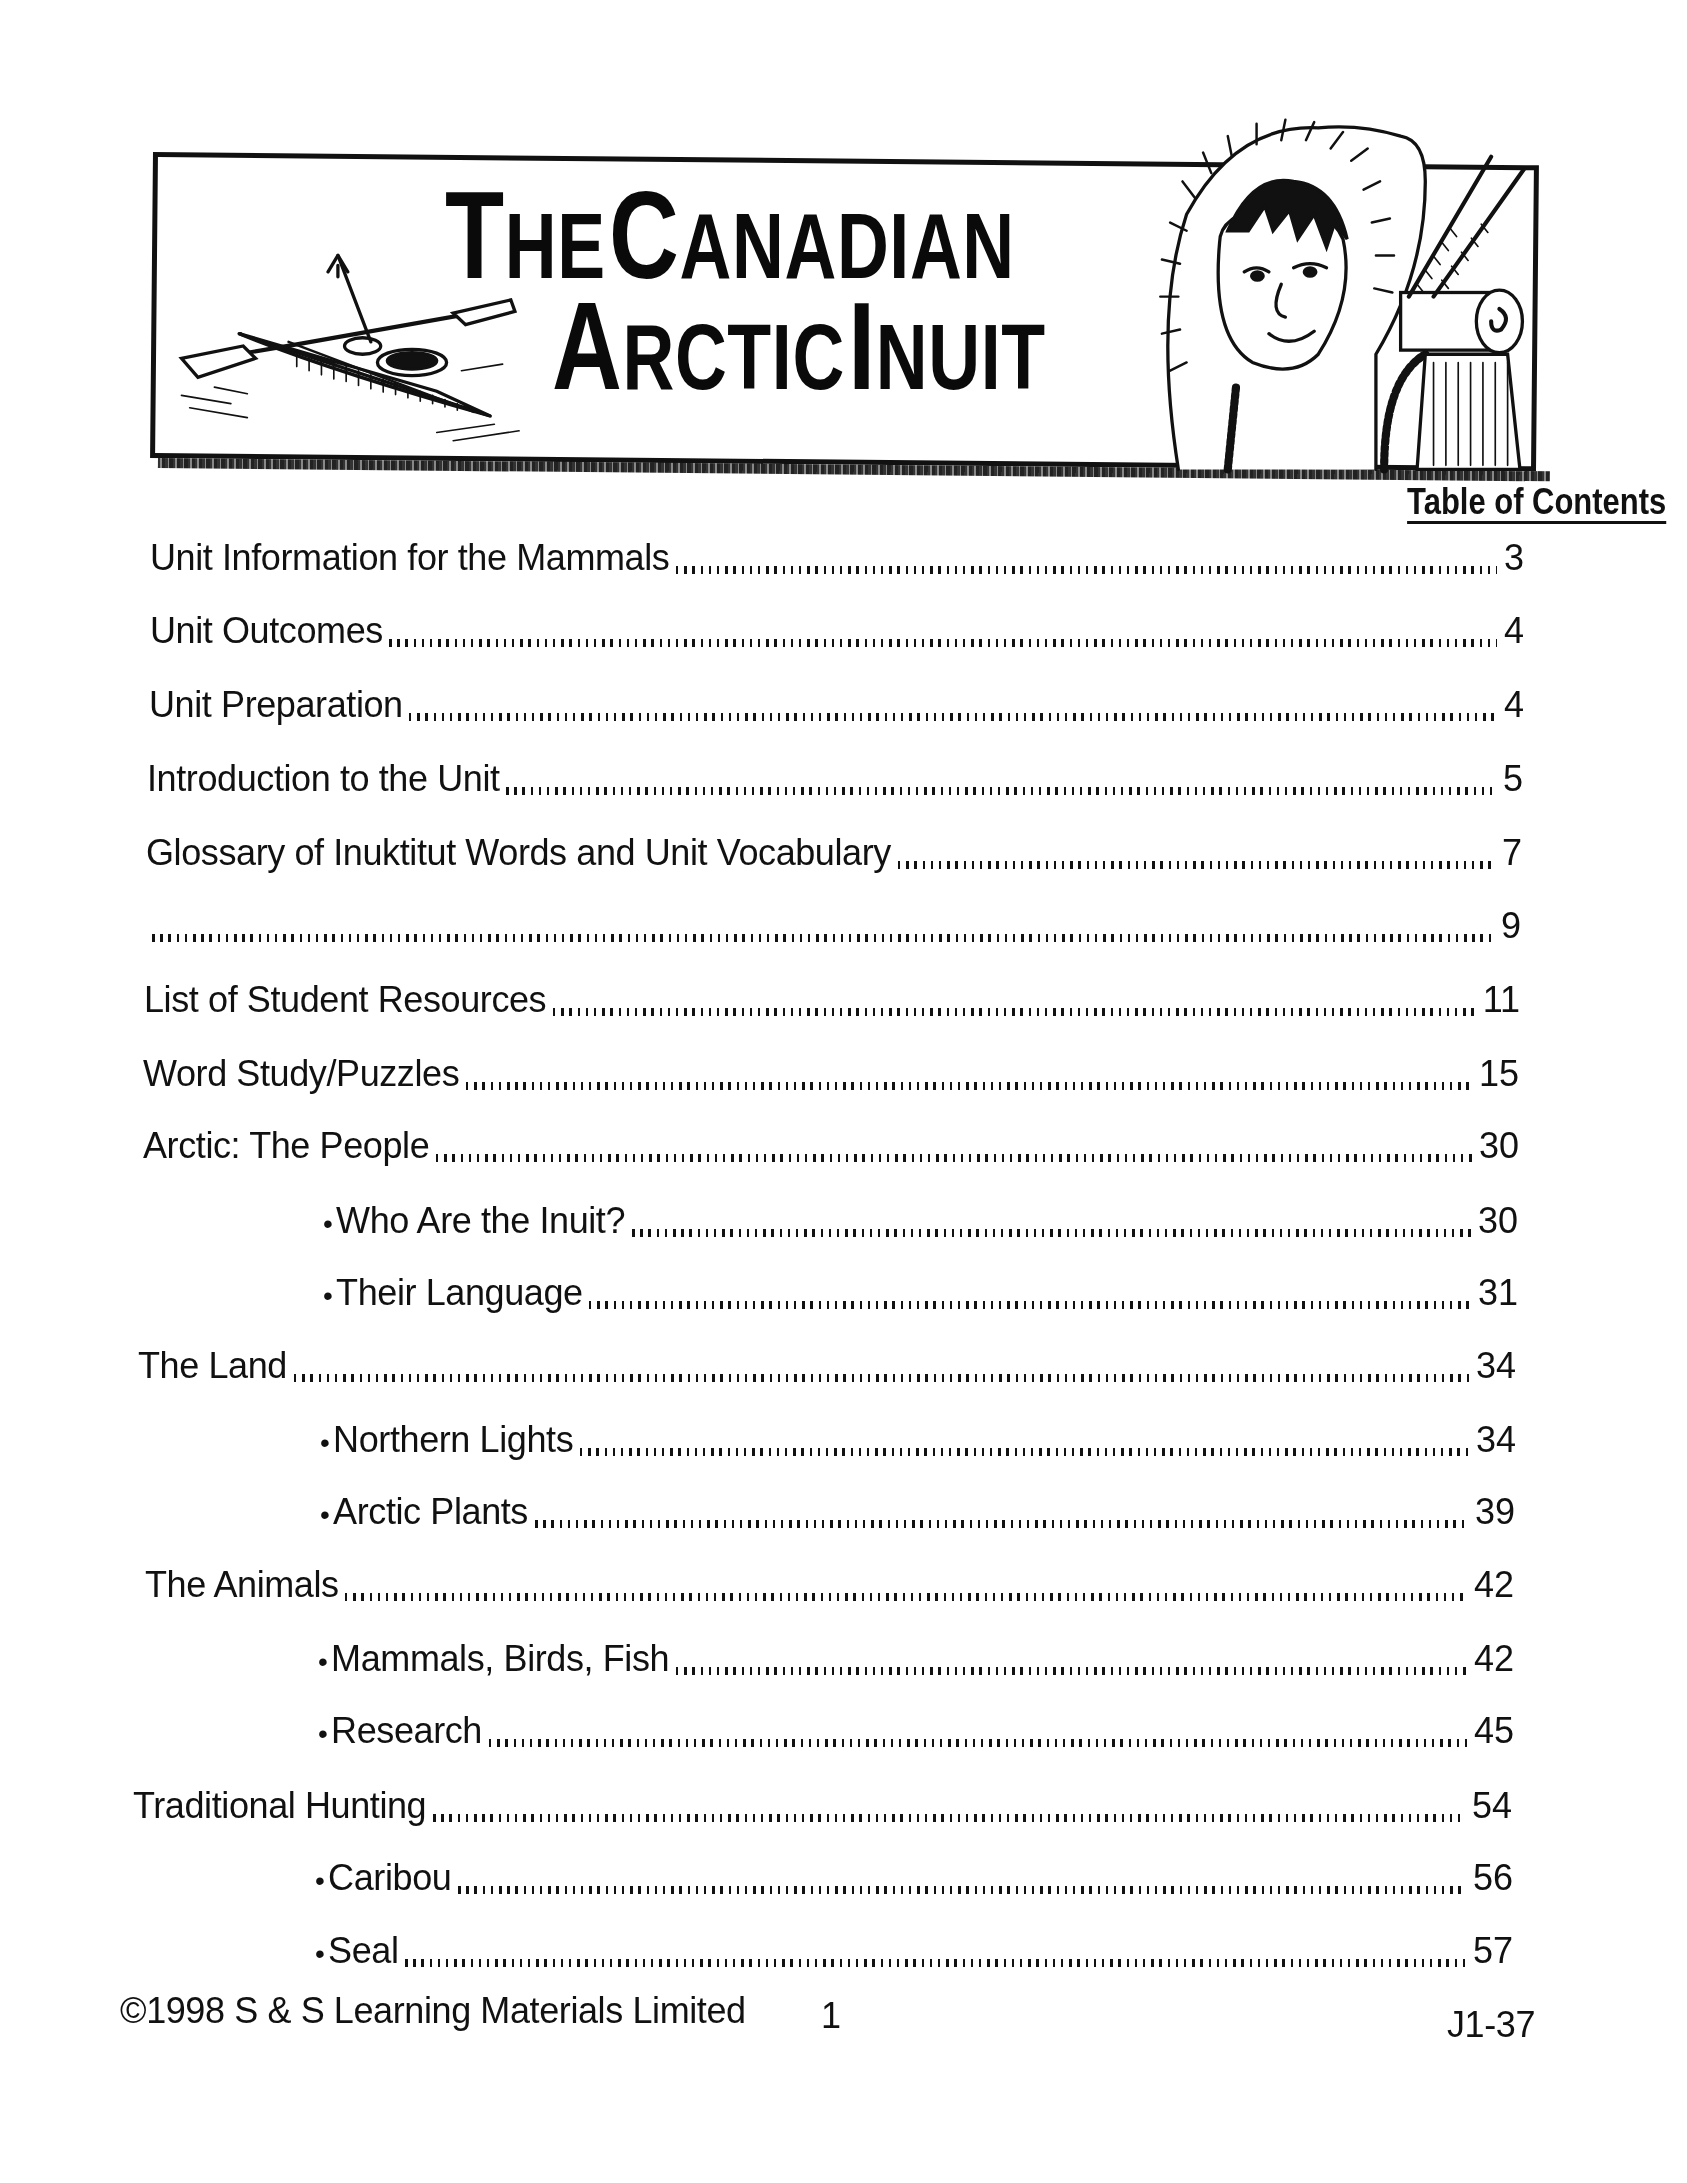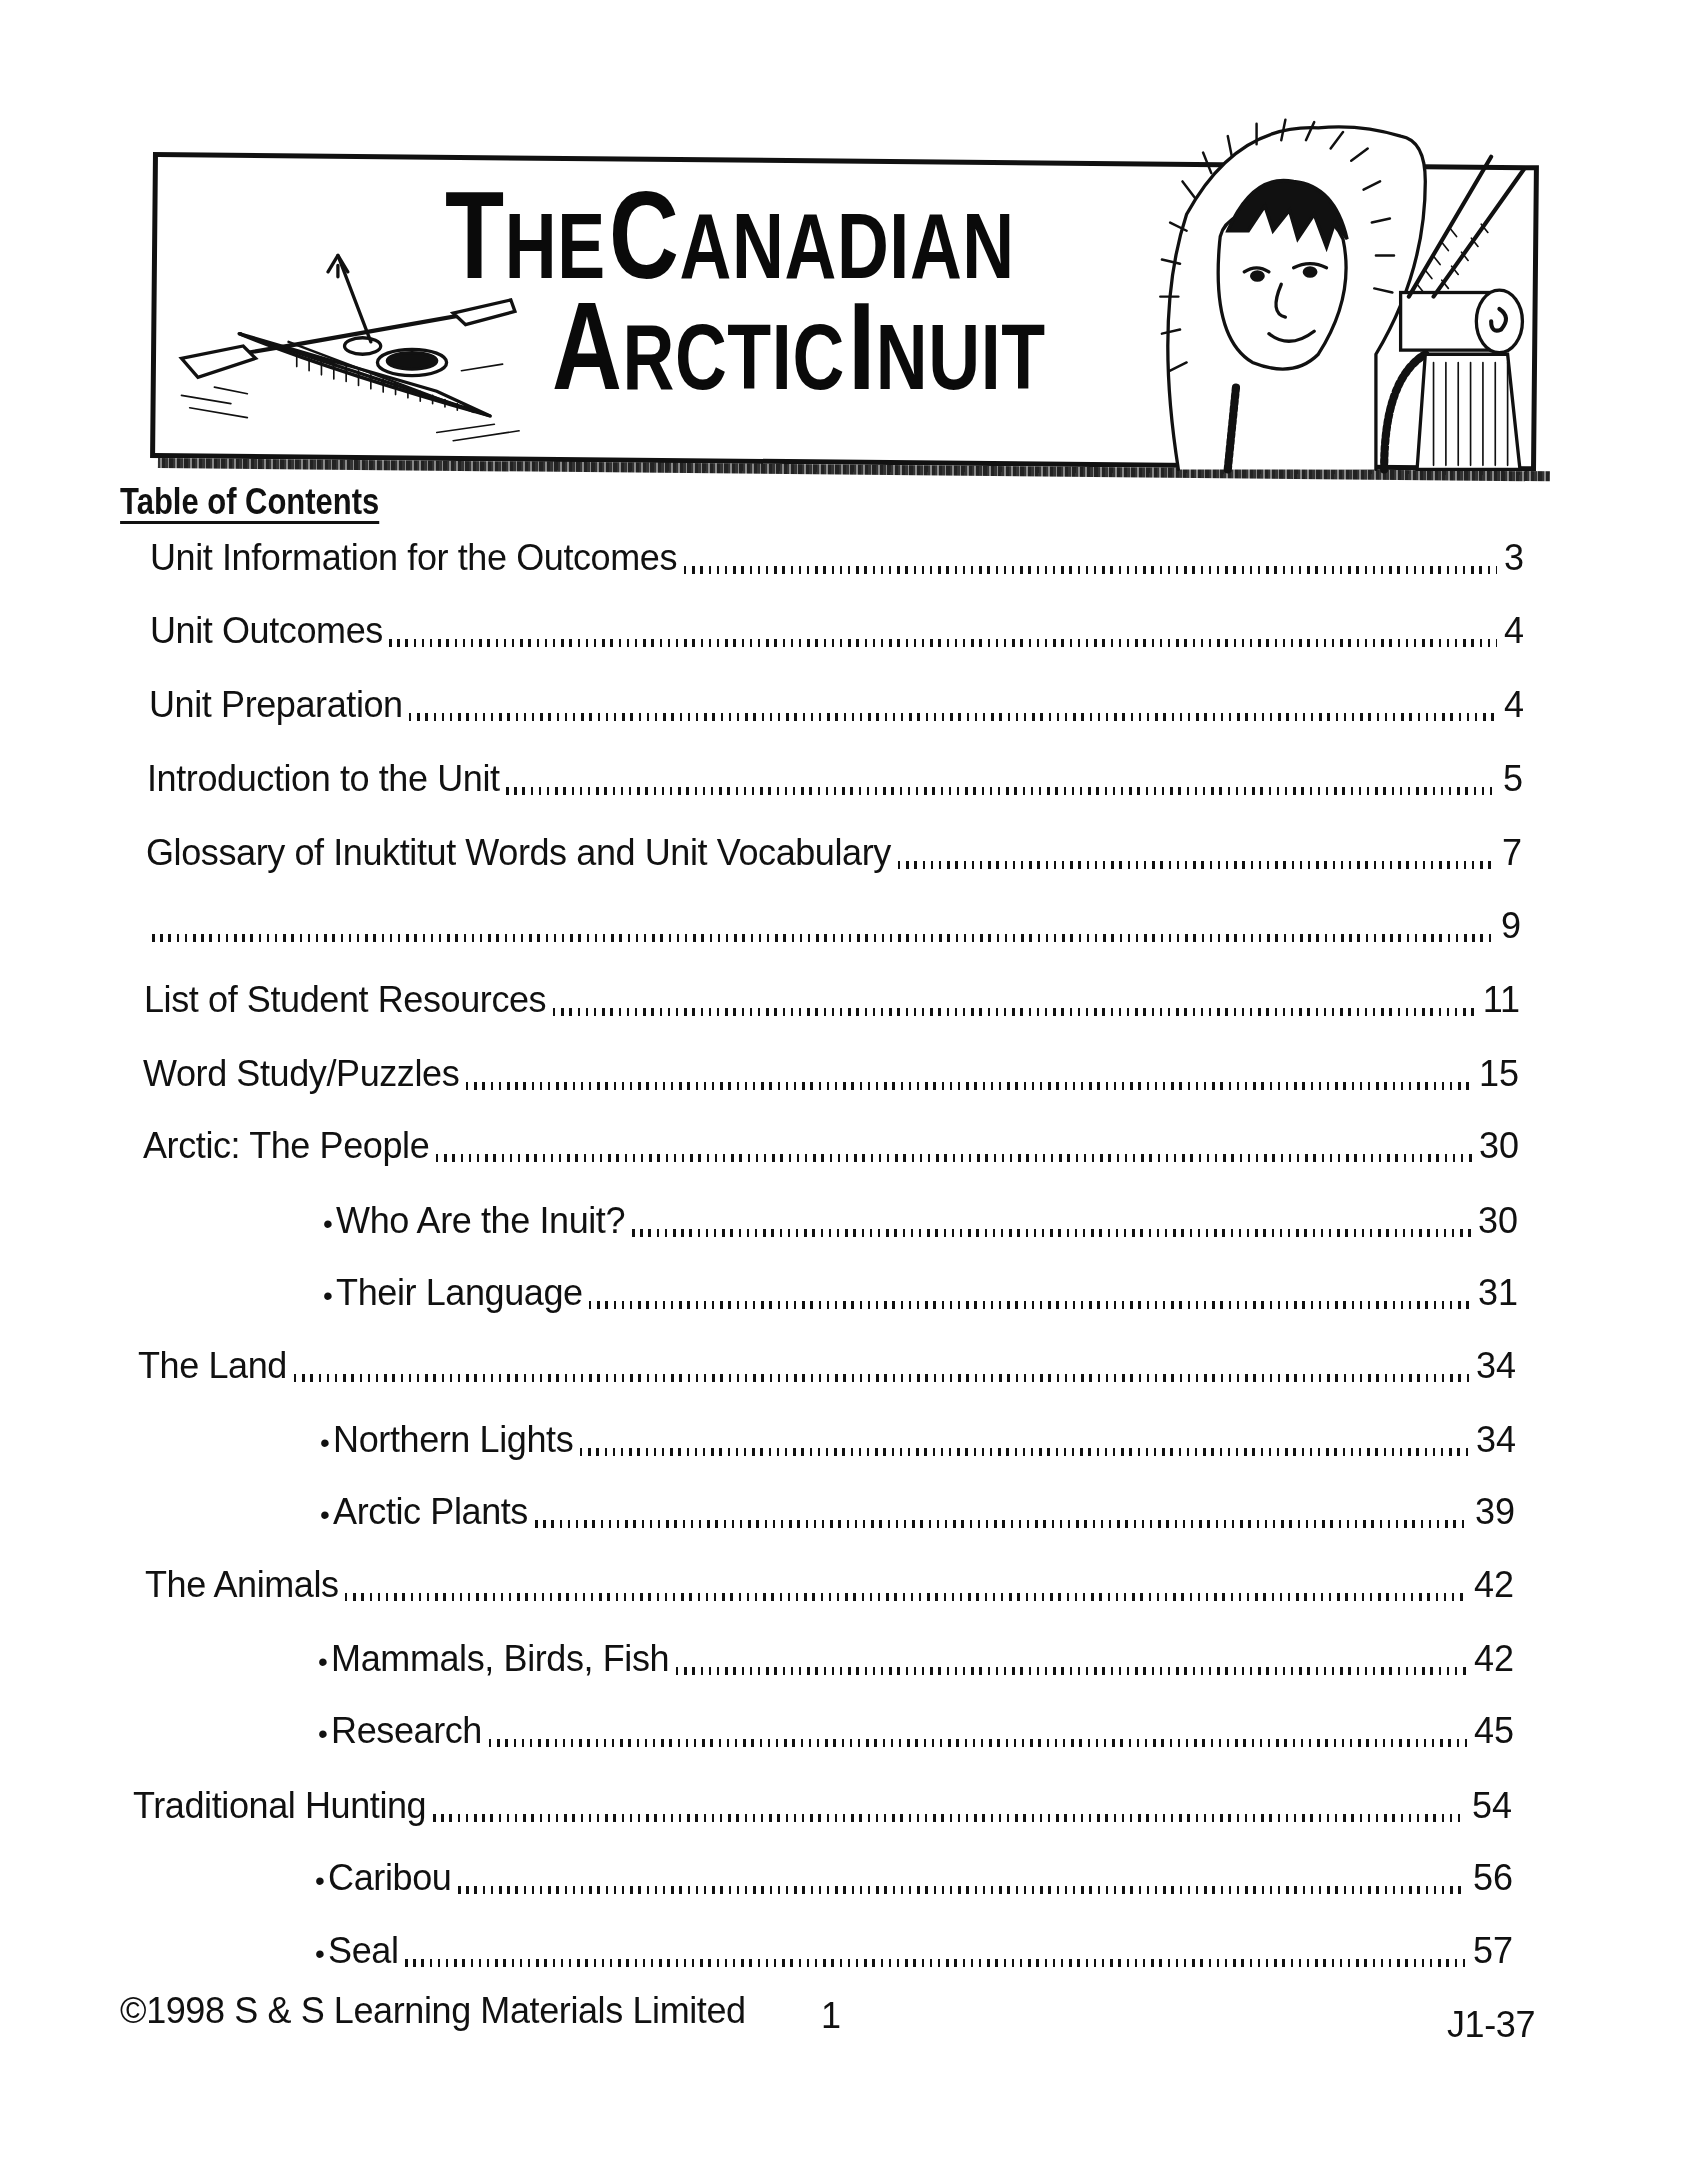--- a/index.html
+++ b/index.html
@@ -22,21 +22,21 @@
   }
   .title .big { font-size: 124px; }
   .title .small { font-size: 92px; }
   .title-line1 { left: 445px; top: 173px; }
   .title-line2 { left: 552px; top: 284px; }
 
   .kayak { position: absolute; left: 165px; top: 247px; width: 387px; height: 198px; }
   .inuit { position: absolute; left: 1129px; top: 107px; width: 428px; height: 371px; }
 
   .toc-heading {
-    position: absolute; left: 0; width: 1687px; top: 481px; text-align: left;
+    position: absolute; left: 0; width: 1687px; top: 481px; text-align: right;
   }
   .toc-heading span {
     display: inline-block; font-size: 36px; font-weight: bold; text-decoration: underline;
     text-decoration-thickness: 3.3px; text-underline-offset: 6.6px; transform: scaleX(0.86);
     font-family: "Liberation Sans", sans-serif; margin-left: 99px;
   }
 
   .toc-row {
     position: absolute; display: flex; align-items: baseline; font-size: 36px;
     font-family: "Liberation Sans", sans-serif; color: #111; white-space: nowrap;
@@ -133,21 +133,21 @@
         <path d="M350 215 l8 10 M360 198 l8 10 M370 181 l8 10 M380 164 l8 10 M390 147 l8 10 M380 210 l8 10 M392 193 l8 10 M404 176 l8 10 M416 159 l8 10 M428 142 l8 10"></path>
       </g>
   </g>
 </svg>
 
 <div class="toc-heading">
   <span>Table of Contents</span>
 </div>
 
 <div class="toc-row" style="left:150px; top:537px; width:1374px;">
-  <span class="label">Unit Information for the Outcomes</span>
+  <span class="label">Unit Information for the Mammals</span>
   <span class="leader"></span>
   <span class="page">3</span>
 </div>
 <div class="toc-row" style="left:150px; top:610px; width:1374px;">
   <span class="label">Unit Outcomes</span>
   <span class="leader"></span>
   <span class="page">4</span>
 </div>
 <div class="toc-row" style="left:149px; top:684px; width:1375px;">
   <span class="label">Unit Preparation</span>

